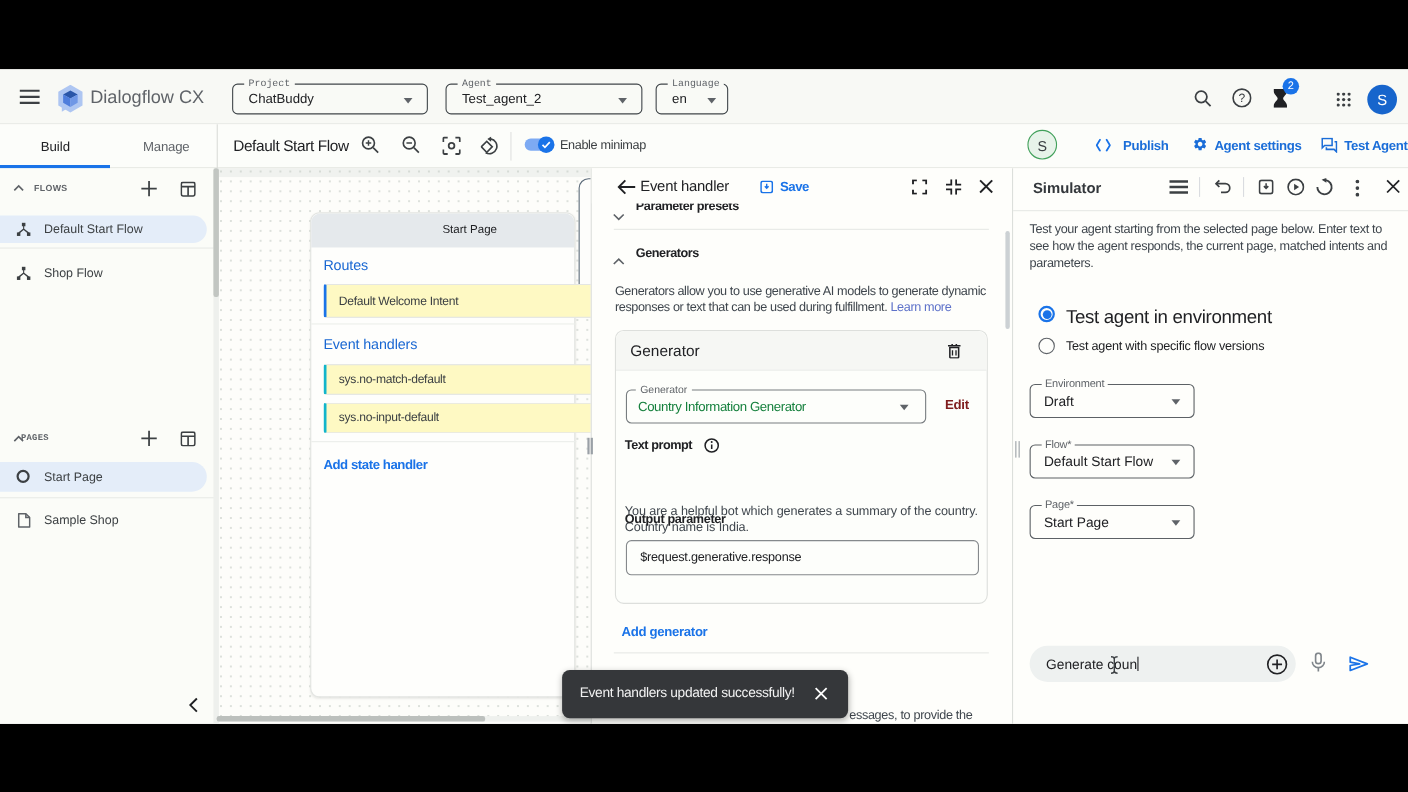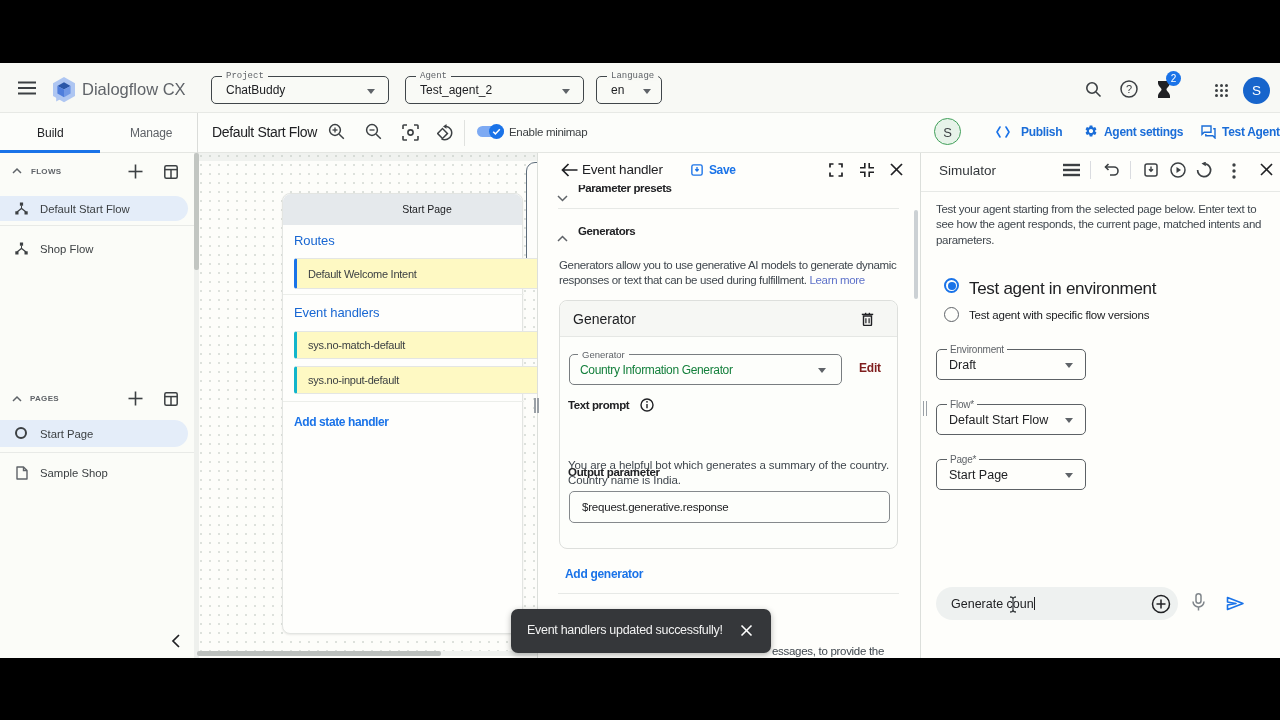--- a/index.html
+++ b/index.html
@@ -197,21 +197,21 @@
         <rect x="0.3" y="9.3" width="3.2" height="3.2"></rect>
         <rect x="9.5" y="9.3" width="3.2" height="3.2"></rect>
     <path d="M6 3.5 H7 V6 L11.4 9.4 L10.6 10.4 L6.5 7.2 L2.4 10.4 L1.6 9.4 L6 6 Z"></path>
       </g>
   </svg>
   <div class="navtxt" style="left:40px;top:242.5px;">Shop Flow</div>
 
   <svg class="abs" style="left:12px;top:395px;" width="10" height="7" viewBox="0 0 10 7">
       <path d="M1 6 L5 2 L9 6" fill="none" stroke="#5f6368" stroke-width="1.5"></path>
     </svg>
-  <div class="sechead" style="left:30px;top:394px;">PAGES</div>
+  <div class="sechead" style="left:19px;top:394px;font-family:Liberation Mono, monospace;">PAGES</div>
   <svg class="abs" style="left:128px;top:391px;" width="15" height="15" viewBox="0 0 15 15">
       <g stroke="#3c4043" stroke-width="1.6">
         <line x1="7.5" y1="0.5" x2="7.5" y2="14.5"></line>
         <line x1="0.5" y1="7.5" x2="14.5" y2="7.5"></line>
       </g>
     </svg>
   <svg class="abs" style="left:164px;top:392px;" width="14" height="14" viewBox="0 0 14 14">
     <rect x="0.8" y="0.8" width="12.4" height="12.4" rx="1.5" fill="none" stroke="#3c4043" stroke-width="1.5"></rect>
     <line x1="0.8" y1="4.6" x2="13.2" y2="4.6" stroke="#3c4043" stroke-width="1.5"></line>
     <line x1="7" y1="4.6" x2="7" y2="13" stroke="#3c4043" stroke-width="1.5"></line>
@@ -331,21 +331,21 @@
           <line x1="1" y1="1" x2="12" y2="12"></line>
           <line x1="12" y1="1" x2="1" y2="12"></line>
         </g>
     </svg>
     <div class="abs" style="left:376px;top:57px;width:4px;height:89px;background:#ccd1d4;border-radius:2px;"></div>
     <div class="abs" style="left:-4px;top:245px;width:1.5px;height:15px;background:#9aa0a6;"></div>
     <div class="abs" style="left:-1px;top:245px;width:1.5px;height:15px;background:#9aa0a6;"></div>
   </div>
 
   <div class="sim">
-    <div class="abs" style="left:18px;top:10px;font-size:13.5px;color:#33373b;">Simulator</div>
+    <div class="abs" style="left:18px;top:10px;font-size:13.5px;color:#33373b;font-weight:bold;">Simulator</div>
     <svg class="abs" style="left:142px;top:10px;" width="17" height="14" viewBox="0 0 17 14">
       <g stroke="#3c4043" stroke-width="2.4">
           <line x1="0" y1="2" x2="17" y2="2"></line>
           <line x1="0" y1="7" x2="17" y2="7"></line>
           <line x1="0" y1="12" x2="17" y2="12"></line>
         </g>
     </svg>
     <div class="abs" style="left:169px;top:8px;width:1px;height:18px;background:#dadce0;"></div>
     <svg class="abs" style="left:183px;top:10px;" width="15" height="13" viewBox="0 0 15 13">
       <path d="M4.5 1 L1.5 4 L4.5 7" fill="none" stroke="#3c4043" stroke-width="1.6"></path>

